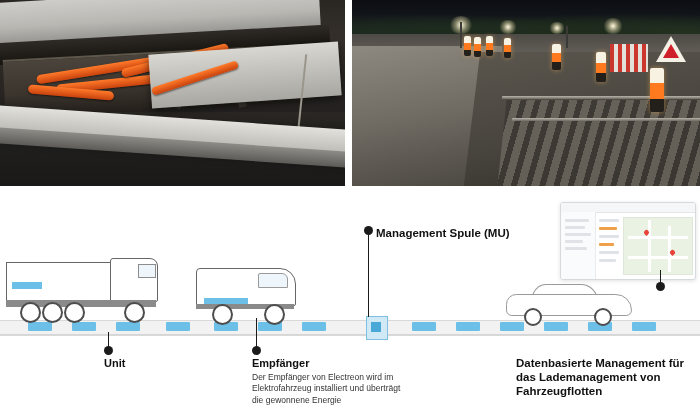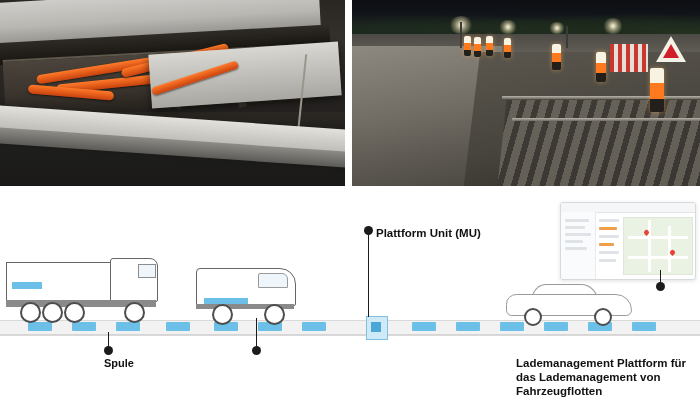--- a/index.html
+++ b/index.html
@@ -253,31 +253,35 @@
       <div class="dash-map-road" style="left:4px;top:18px;width:60px;height:3px;"></div>
       <div class="dash-map-road" style="left:24px;top:2px;width:3px;height:52px;"></div>
       <div class="dash-map-road" style="left:44px;top:8px;width:3px;height:46px;"></div>
       <div class="dash-map-road" style="left:4px;top:38px;width:60px;height:3px;"></div>
       <div class="dash-pin" style="left:20px;top:12px;"></div>
       <div class="dash-pin" style="left:46px;top:32px;"></div>
     </div>
   </div>
 
   <div class="mu-text">
-    <span class="ttl">Plattform Unit (MU)</span>
+    <span class="ttl">Management Spule (MU)</span>
   </div>
   <div class="callout-dot" style="left:364px;top:40px;"></div>
   <div class="callout-line" style="left:368px;top:49px;height:82px;"></div>
 
   <div class="callout-dot" style="left:104px;top:160px;"></div>
   <div class="callout-line" style="left:108px;top:146px;height:16px;"></div>
   <div class="cap" style="left:104px;top:172px;width:132px;">
-    <span class="ttl">Spule</span>
+    <span class="ttl">Unit</span>
   </div>
 
   <div class="callout-dot" style="left:252px;top:160px;"></div>
   <div class="callout-line" style="left:256px;top:132px;height:30px;"></div>
+  <div class="cap" style="left:252px;top:172px;width:160px;">
+    <span class="ttl">Empfänger</span>
+    <span>Der Empfänger von Electreon wird im Elektrofahrzeug installiert und überträgt die gewonnene Energie</span>
+  </div>
 
   <div class="callout-dot" style="left:656px;top:96px;"></div>
   <div class="callout-line" style="left:660px;top:84px;height:14px;"></div>
-  <div class="right-title">Lademanagement Plattform für das Lademanagement von Fahrzeugflotten</div>
+  <div class="right-title">Datenbasierte Management für das Lademanagement von Fahrzeugflotten</div>
 
 </div>
 
 </body></html>

